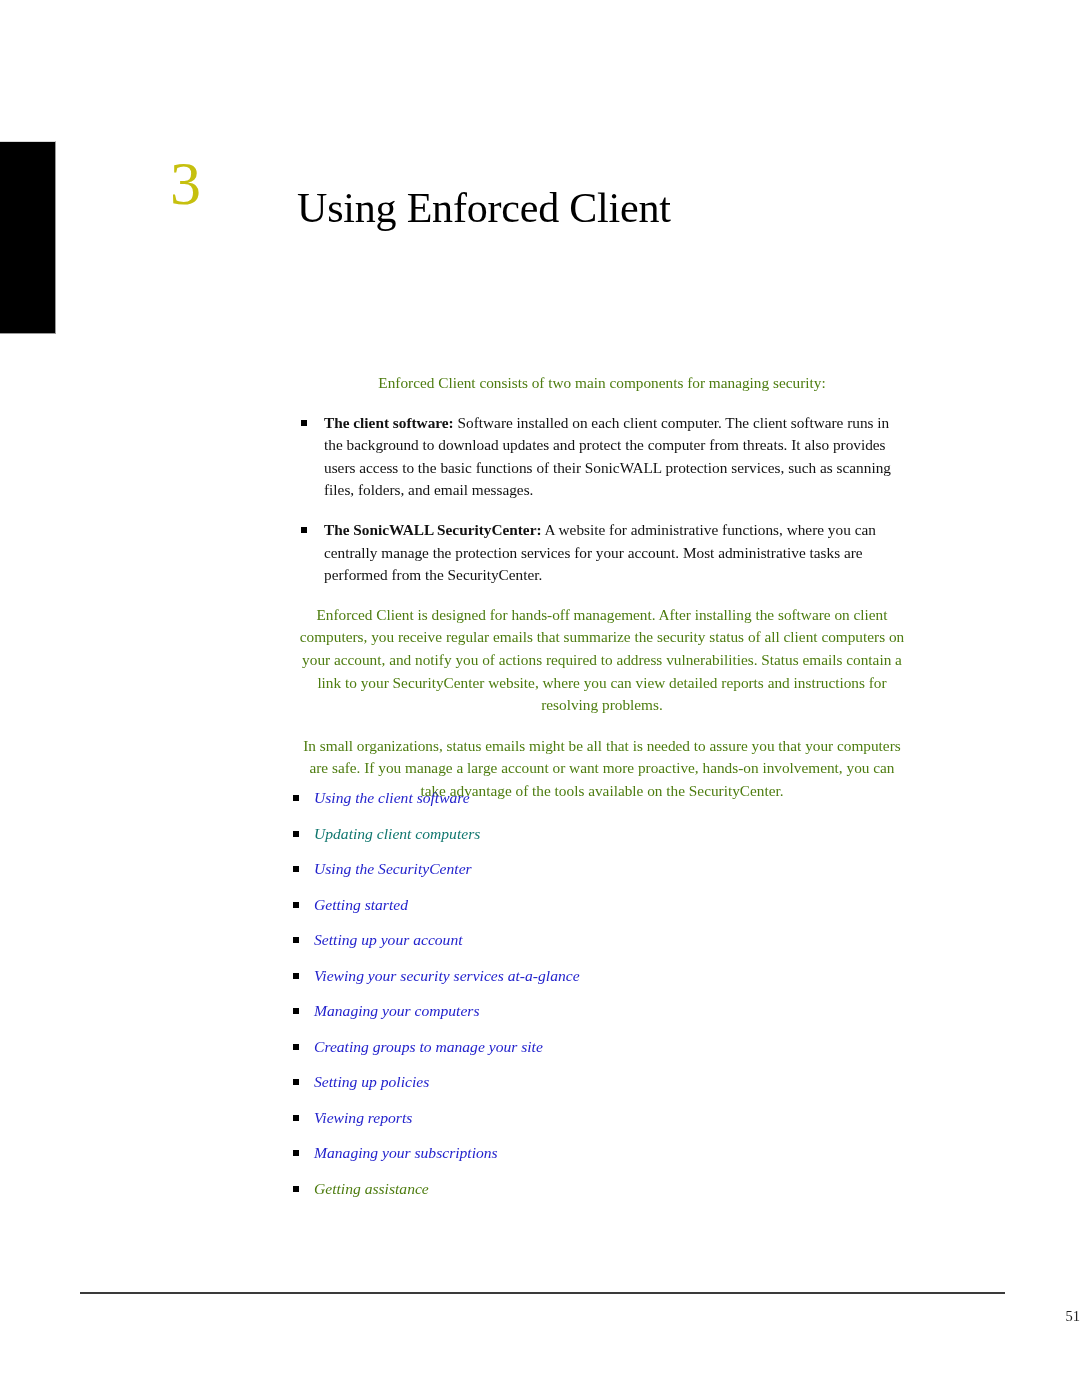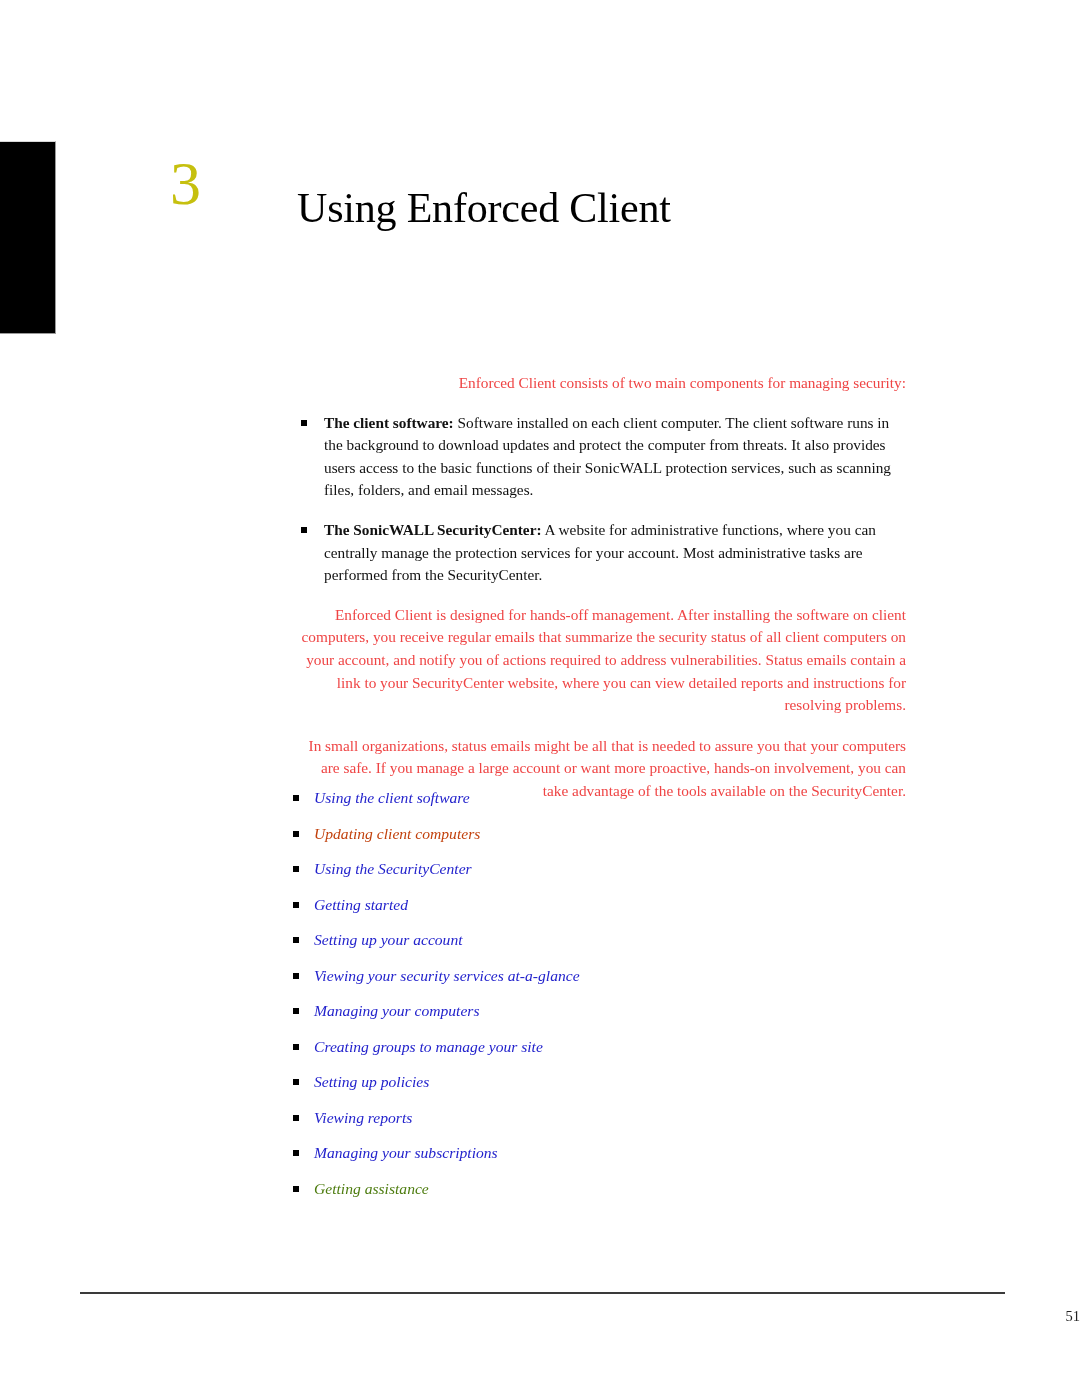--- a/index.html
+++ b/index.html
@@ -65,23 +65,23 @@
   #content {
     position: absolute;
     left: 298px;
     top: 372px;
     width: 608px;
   }
 
   .para {
     font-size: 15.3px;
     line-height: 22.6px;
-    text-align: right;
+    text-align: center;
     margin: 0 0 18px 0;
-    color: #ef4444;
+    color: #4d7c0f;
   }
   .para.tight { margin-bottom: 17px; }
 
   
   .comp-list {
     list-style: none;
     margin: 0 0 12px 0;
     padding: 0;
   }
   .comp-item {
@@ -189,21 +189,21 @@
 
 </div>
 
 <ul id="link-list">
   <li class="link-item">
     <span class="sq-bullet"></span>
     <a class="xref" style="color: rgb(34, 34, 204);">Using the client software</a>
   </li>
   <li class="link-item">
     <span class="sq-bullet"></span>
-    <a class="xref" style="color: #c2410c; text-align: center;">Updating client computers</a>
+    <a class="xref" style="color: #0f766e; text-align: center;">Updating client computers</a>
   </li>
   <li class="link-item">
     <span class="sq-bullet"></span>
     <a class="xref" style="color: rgb(34, 34, 204); margin-top: 12px;">Using the SecurityCenter</a>
   </li>
   <li class="link-item">
     <span class="sq-bullet"></span>
     <a class="xref" style="color: rgb(34, 34, 204); text-align: right;">Getting started</a>
   </li>
   <li class="link-item">

